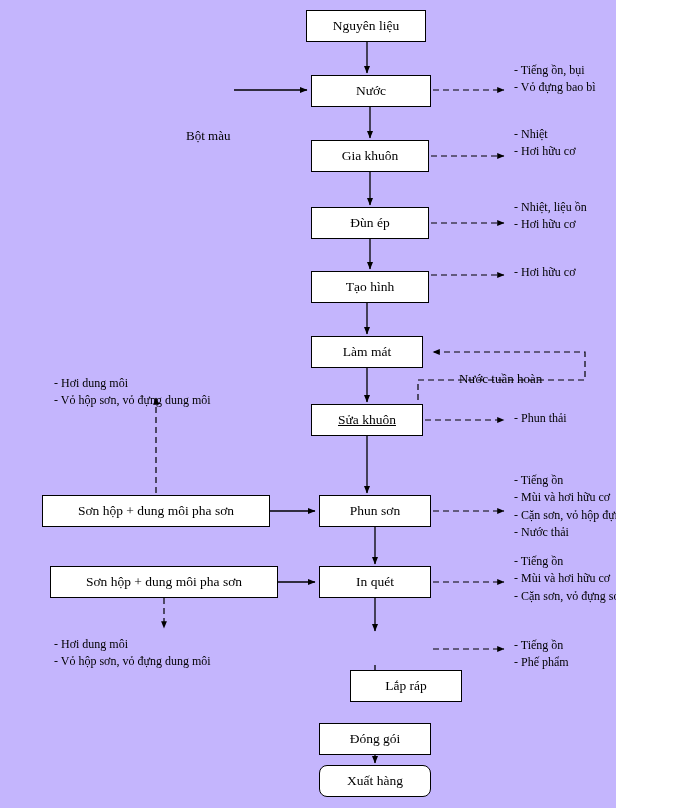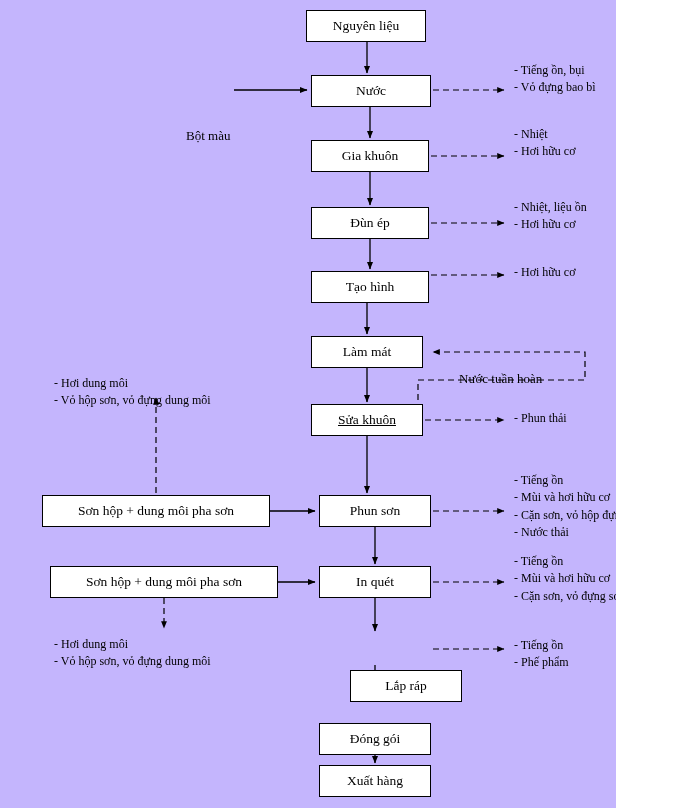--- a/index.html
+++ b/index.html
@@ -132,21 +132,21 @@
   </div>
   <div class="node" style="left:319px;top:566px;width:112px;height:32px;">
     <span>In quét</span>
   </div>
   <div class="node" style="left:319px;top:670px;width:112px;height:32px;margin-left:31px;">
     <span>Lắp ráp</span>
   </div>
   <div class="node" style="left:319px;top:696px;width:112px;height:32px;margin-top:27px;">
     <span>Đóng gói</span>
   </div>
-  <div class="node" style="left:319px;top:765px;width:112px;height:32px;">
+  <div class="node" style="left:319px;top:765px;width:112px;height:32px;border-radius:8px;">
     <span>Xuất hàng</span>
   </div>
 
   <div class="node" style="left:42px;top:495px;width:228px;height:32px;">
     <span>Sơn hộp + dung môi pha sơn</span>
   </div>
   <div class="node" style="left:50px;top:566px;width:228px;height:32px;">
     <span>Sơn hộp + dung môi pha sơn</span>
   </div>
 

